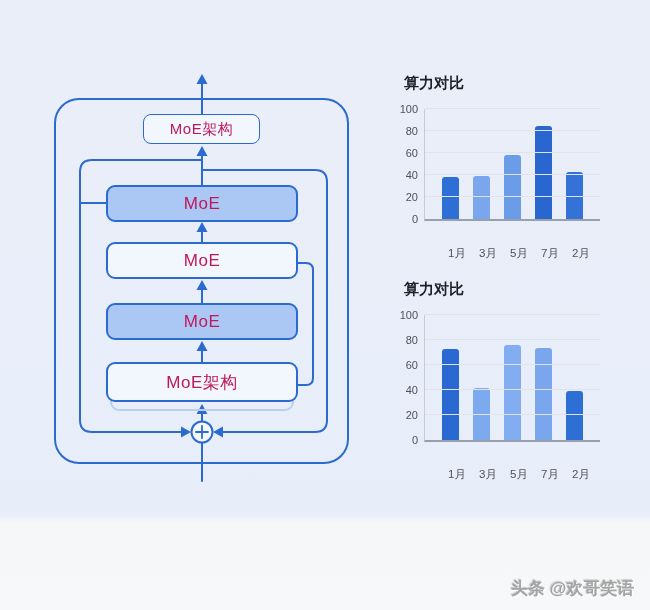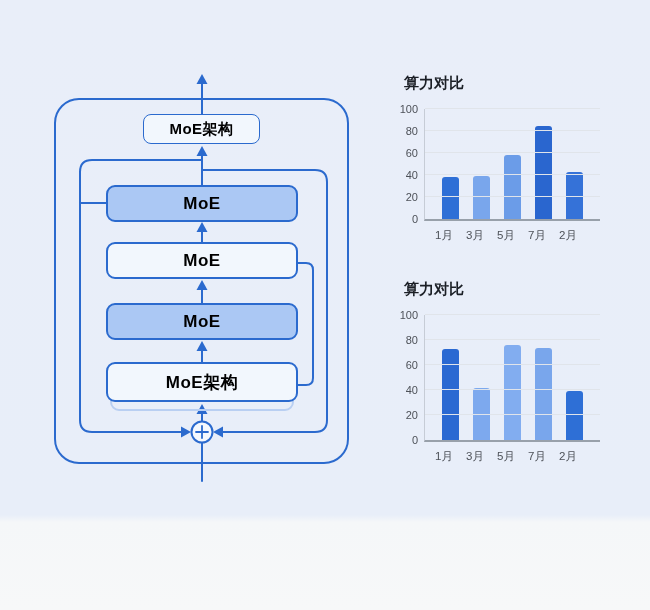--- a/index.html
+++ b/index.html
@@ -9,22 +9,22 @@
     overflow:hidden;
     font-family:"Liberation Sans", sans-serif;
     background:linear-gradient(180deg,#e9eef9 0%,#e8eef9 84.4%,#f5f7f9 85.6%,#f7f8f9 100%);
   }
   
   .diagram-svg{position:absolute;left:0;top:0;z-index:0;}
   .dbox{
     position:absolute;z-index:2;box-sizing:border-box;
     display:flex;align-items:center;justify-content:center;
     border:2px solid #2b6ace;border-radius:9px;
-    background:#f2f7fd;color:#000000;
-    font-size:17px;font-weight:700;letter-spacing:.5px;
+    background:#f2f7fd;color:#be185d;
+    font-size:17px;font-weight:400;letter-spacing:.5px;
   }
   .dbox--filled{background:#abc8f4;}
   .dbox--top{font-size:15px;border-width:1.6px;border-radius:8px;}
   .dbox-shadow{
     position:absolute;z-index:1;box-sizing:border-box;
     border:2px solid #b9cff2;border-radius:9px;background:transparent;
   }
   
   .chart{position:absolute;width:202px;z-index:2;}
   .chart--1{left:398px;top:66px;}
@@ -35,21 +35,21 @@
   .ytick{position:absolute;right:6px;font-size:11px;color:#4d5158;line-height:13px;white-space:nowrap;}
   .plot{position:relative;flex:1;box-sizing:content-box;
         border-left:1px solid #c6ccd6;border-bottom:2px solid #98a0aa;}
   .chart--1 .plot{height:110px;}
   .chart--2 .plot{height:125px;}
   .gridline{position:absolute;left:0;right:0;height:1px;background:#e0e4ea;}
   .bars{position:absolute;left:0;right:0;bottom:0;display:flex;align-items:flex-end;padding:0 10px;}
   .slot{flex:1;display:flex;justify-content:center;}
   .bar{width:17px;border-radius:3px 3px 0 0;}
   .xlabels{display:flex;margin-left:27px;padding:0 10px;}
-  .xtick{flex:1;text-align:left;font-size:11.5px;color:#4d5158;padding-top:7px;}
+  .xtick{flex:1;text-align:right;font-size:11.5px;color:#4d5158;padding-top:25px;}
   
   .headline{
     position:absolute;left:0;top:551px;width:650px;z-index:3;
     text-align:center;font-size:26px;font-weight:700;color:#14171d;letter-spacing:.5px;
   }
   .watermark{
     position:absolute;left:511px;top:577px;z-index:3;
     font-size:17px;font-weight:700;color:#a3a3a3;white-space:nowrap;
     text-shadow:1px 1px 1px #ffffff,-1px -1px 1px rgba(90,90,90,.35);
   }
@@ -187,14 +187,15 @@
     </div>
     <div class="xlabels">
         <span class="xtick">1月</span>
         <span class="xtick">3月</span>
         <span class="xtick">5月</span>
         <span class="xtick">7月</span>
         <span class="xtick">2月</span>
       </div>
   </div>
 
+  <div class="watermark">头条 @欢哥笑语</div>
 
 </div>
 
 </body></html>

